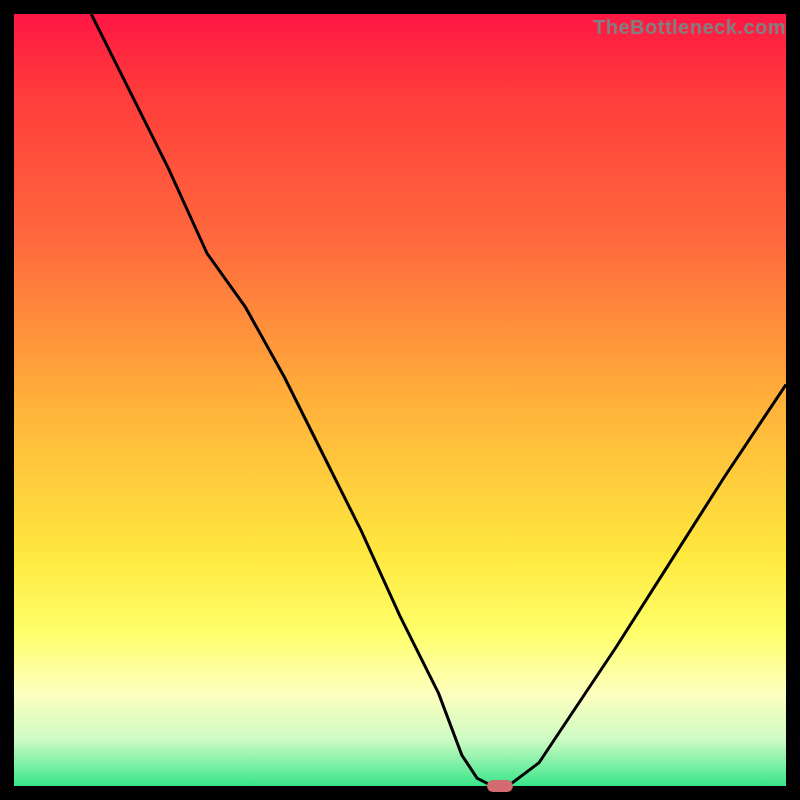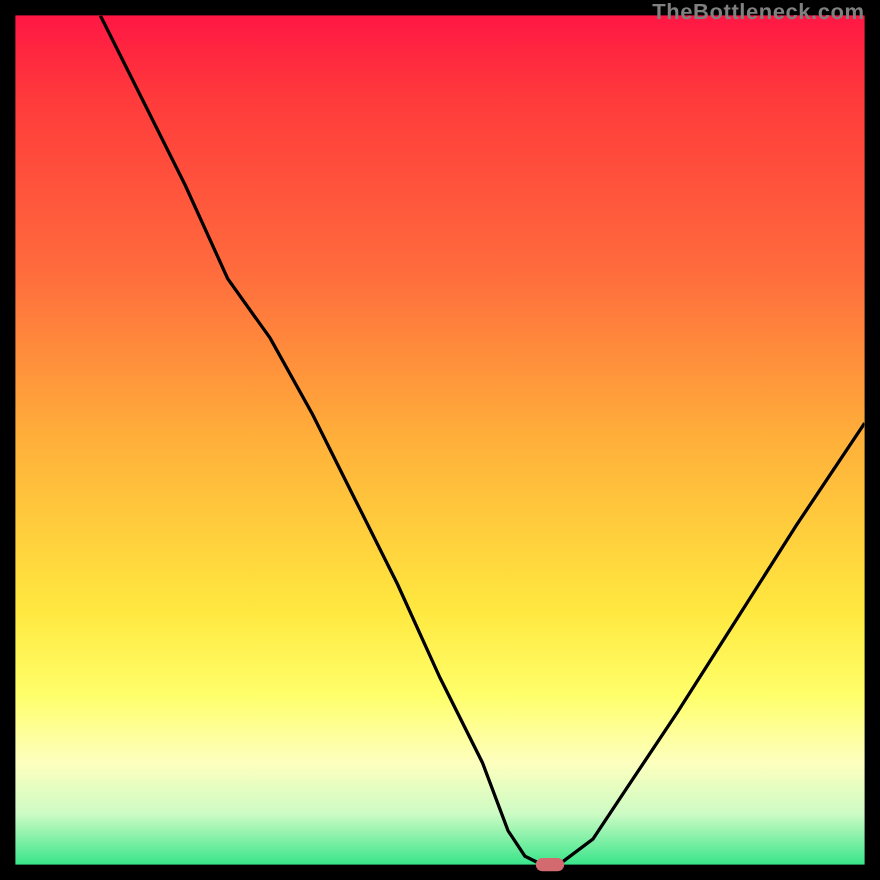--- a/index.html
+++ b/index.html
@@ -32,21 +32,21 @@
       #ffb03a 50%,
       #ffe83f 70%,
       #ffff6a 80%,
       #fdffbe 88%,
       #cdfbc4 94%,
       #39e58a 100%
     );
   }
   .attrib {
     position: absolute;
-    top: 0px;
+    top: 16px;
     right: 14px;
     font: bold 20px Arial, sans-serif;
     color: #808080;
     letter-spacing: 0.5px;
   }
   svg.curve {
     position: absolute;
     left: 0;
     top: 0;
     width: 772px;

